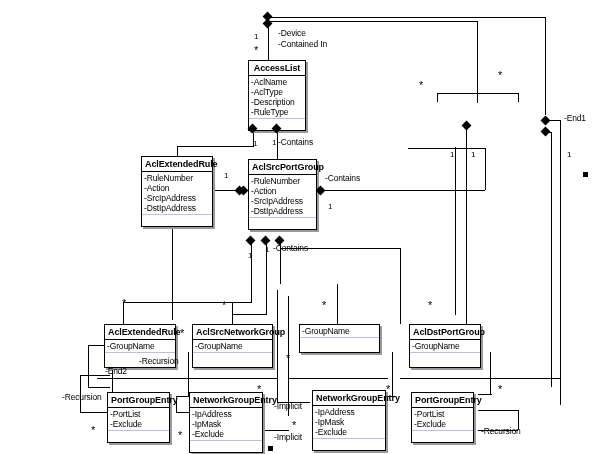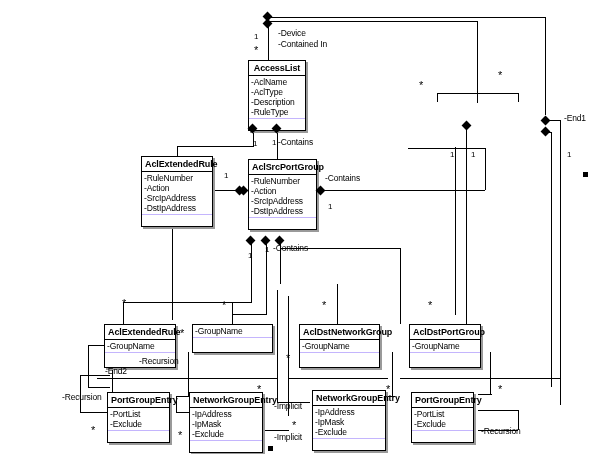--- a/index.html
+++ b/index.html
@@ -253,28 +253,28 @@
 
   <div class="uml-class" style="left:104px; top:324px; width:72px;">
     <div class="uml-name">AclExtendedRule</div>
     <div class="uml-attrs">
       <div class="uml-attr">-GroupName</div>
     </div>
     <div class="uml-ops" style="min-height:14px;"></div>
   </div>
 
   <div class="uml-class" style="left:192px; top:324px; width:81px;">
+    <div class="uml-name">AclSrcNetworkGroup</div>
     <div class="uml-attrs">
       <div class="uml-attr">-GroupName</div>
     </div>
     <div class="uml-ops" style="min-height:14px;"></div>
   </div>
 
   <div class="uml-class" style="left:299px; top:324px; width:81px;">
-    <div class="uml-name">AclDstNetworkGroup</div>
     <div class="uml-attrs">
       <div class="uml-attr">-GroupName</div>
     </div>
     <div class="uml-ops" style="min-height:14px;"></div>
   </div>
 
   <div class="uml-class" style="left:409px; top:324px; width:72px;">
     <div class="uml-name">AclDstPortGroup</div>
     <div class="uml-attrs">
       <div class="uml-attr">-GroupName</div>

